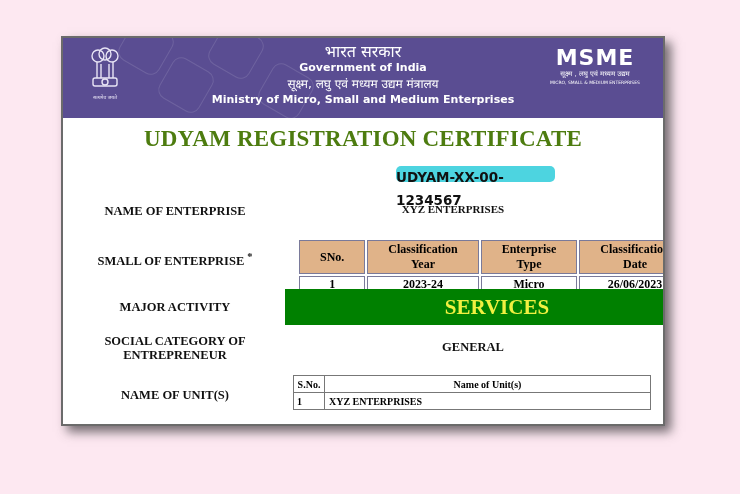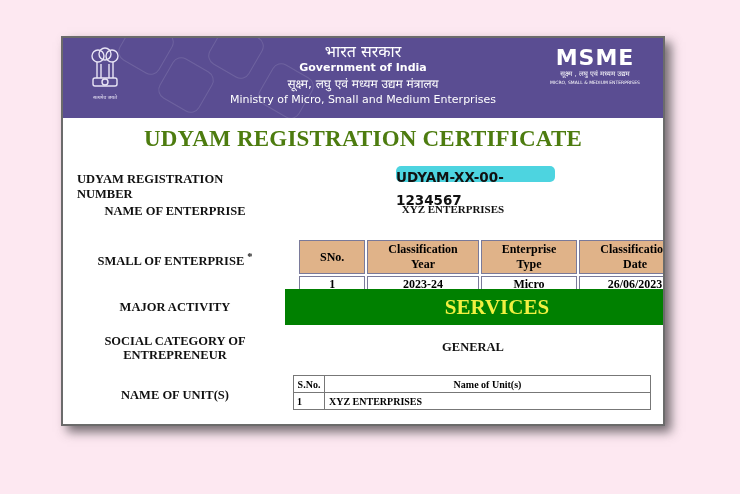--- a/index.html
+++ b/index.html
@@ -6,21 +6,21 @@
   body { width:740px; height:494px; background:#fde8f1; position:relative; overflow:hidden; font-family:"Liberation Serif", serif; }
   .card { position:absolute; left:61px; top:36px; width:600px; height:386px; background:#fff; border:2px solid #6b6b6b; box-shadow: 6px 6px 10px rgba(60,55,60,0.7); overflow:hidden; }
   .banner { position:absolute; left:0; top:0; width:600px; height:80px; background:#5a4d92; color:#fff; overflow:hidden; }
   .hex { position:absolute; border:1px solid rgba(255,255,255,0.12); width:44px; height:44px; border-radius:10px; transform:rotate(30deg); }
   .emblem { position:absolute; left:22px; top:6px; width:40px; height:62px; }
   .banner-center { position:absolute; left:120px; width:360px; text-align:center; top:6px; font-family:"DejaVu Sans", sans-serif; }
   .bline { display:block; line-height:16px; }
   .b-hindi1 { font-size:16px; }
   .b-eng1 { font-size:11px; font-weight:bold; }
   .b-hindi2 { font-size:12px; }
-  .b-eng2 { font-size:11px; font-weight:normal; }
+  .b-eng2 { font-size:11px; font-weight:bold; }
   .msme { position:absolute; right:18px; top:8px; width:100px; text-align:center; }
   .msme-logo { font-family:"DejaVu Sans", sans-serif; font-weight:bold; font-size:22px; letter-spacing:1px; line-height:24px; }
   .msme-hindi { font-size:7px; line-height:9px; font-family:"DejaVu Sans", sans-serif; }
   .msme-eng { font-size:4.5px; line-height:7px; font-family:"DejaVu Sans", sans-serif; }
   .title { position:absolute; left:0; top:88px; width:600px; text-align:center; font-size:23px; font-weight:bold; color:#4d7c0f; letter-spacing:0.2px; }
   .label { position:absolute; font-weight:bold; font-size:12.5px; color:#111; text-align:center; }
   .reg-badge { position:absolute; left:333px; top:128px; width:159px; height:16px; background:#4dd4e0; border-radius:5px; line-height:23px; font-family:"DejaVu Sans", sans-serif; font-weight:bold; font-size:13.5px; color:#111; }
   .value { position:absolute; font-weight:bold; color:#111; text-align:center; }
   table { border-collapse:separate; }
   .ctable { position:absolute; left:234px; top:200px; border-spacing:2px; font-size:12px; font-weight:bold; }
@@ -59,21 +59,20 @@
     </div>
     <div class="msme">
       <div class="msme-logo">MSME</div>
       <div class="msme-hindi">सूक्ष्म , लघु एवं मध्यम उद्यम</div>
       <div class="msme-eng">MICRO, SMALL &amp; MEDIUM ENTERPRISES</div>
     </div>
   </div>
 
   <div class="title">UDYAM REGISTRATION CERTIFICATE</div>
 
-  <div class="label" style="left:14px;top:134px;width:196px;text-align:left;">UDYAM REGISTRATION NUMBER</div>
   <div class="reg-badge">UDYAM-XX-00-1234567</div>
 
   <div class="label" style="left:14px;top:166px;width:196px;">NAME OF ENTERPRISE</div>
   <div class="value" style="left:280px;top:165px;width:220px;font-size:11px;">XYZ ENTERPRISES</div>
 
   <div class="label" style="left:14px;top:213px;width:196px;"><span>SMALL OF ENTERPRISE</span> <sup>*</sup></div>
 
   <table class="ctable">
     <tbody>
         <tr>

